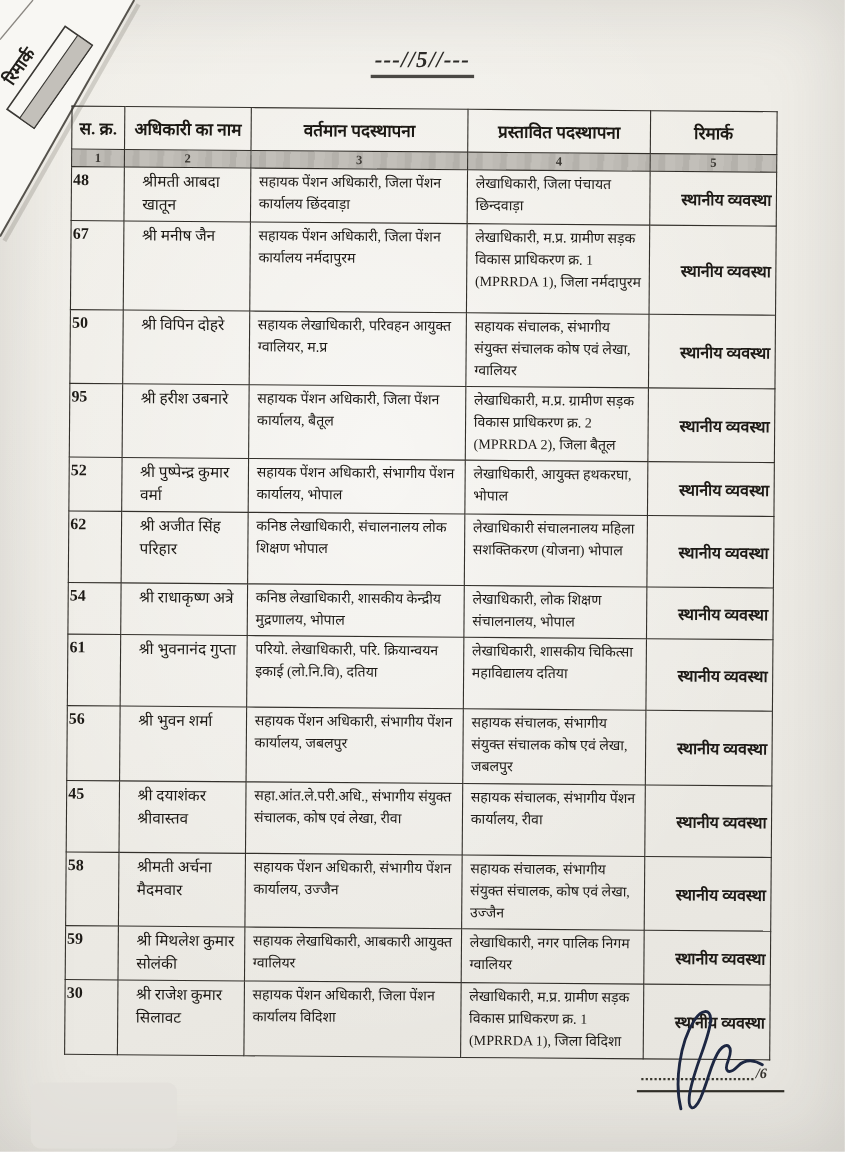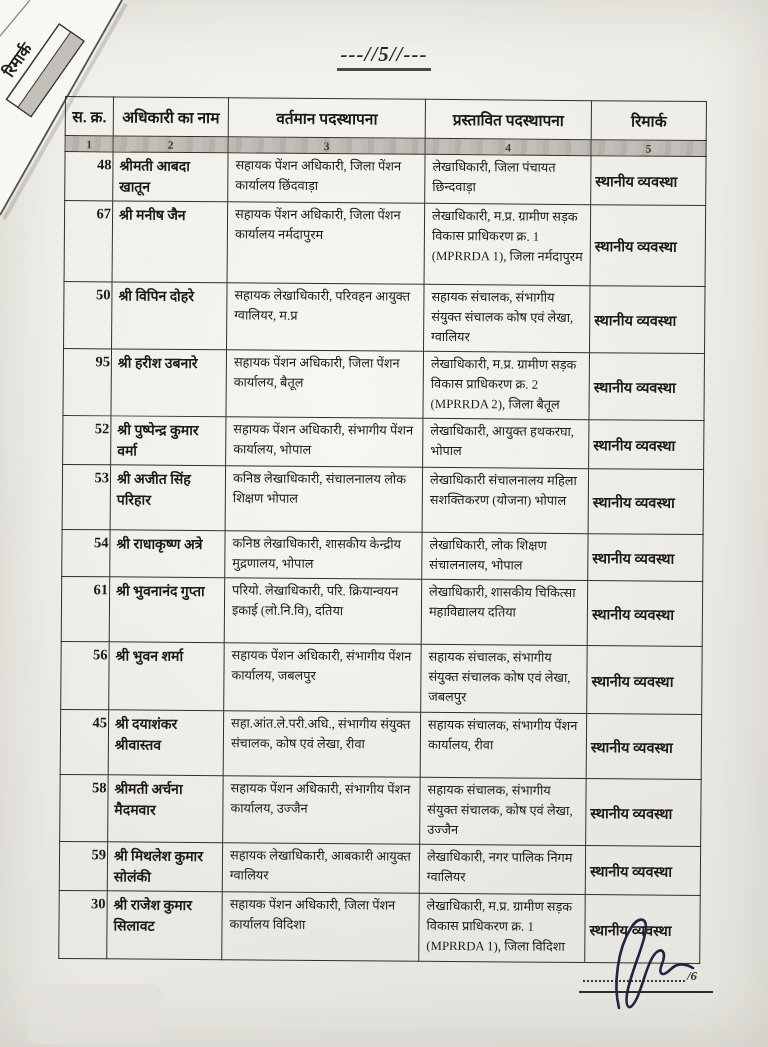--- a/index.html
+++ b/index.html
@@ -23,24 +23,24 @@
   .table-wrap{position:absolute;left:65px;top:96px;z-index:2;
     transform:rotate(.45deg);transform-origin:0 0;}
   table{border-collapse:collapse;table-layout:fixed;width:641px;background:transparent;}
   col.c1{width:48px;}col.c2{width:115px;}col.c3{width:197px;}col.c4{width:166px;}col.c5{width:115px;}
   th,td{border:1.6px solid #33302b;overflow:hidden;}
   thead th{font-size:15.5px;font-weight:bold;padding:4px 2px;text-align:center;
     vertical-align:middle;height:30px;color:#1c1914;}
   tr.numrow td{height:15px;text-align:center;font-size:11.5px;font-weight:bold;
     color:#3d3a35;padding:0;
     background:repeating-linear-gradient(93deg,#bdbab4 0 7px,#b4b1ab 7px 13px,#c2bfb9 13px 22px);}
-  td.sno{text-align:right;vertical-align:top;font-size:14.5px;font-weight:bold;padding-top:4px;}
-  td.name{font-weight:bold;font-size:14px;vertical-align:top;padding:3px 4px 3px 6px;line-height:1.5;}
+  td.sno{text-align:left;vertical-align:top;font-size:14.5px;font-weight:bold;padding-top:4px;}
+  td.name{font-weight:normal;font-size:14px;vertical-align:top;padding:3px 4px 3px 16px;line-height:1.5;}
   td.cur,td.prop{font-size:12.8px;vertical-align:top;padding:3px 5px 3px 7px;line-height:1.55;}
-  td.remark{text-align:left;vertical-align:middle;font-weight:600;font-size:14.5px;padding:2px 4px;}
+  td.remark{text-align:right;vertical-align:middle;font-weight:600;font-size:14.5px;padding:2px 4px;}
   
   .sign-block{position:absolute;left:575px;top:912px;width:150px;height:110px;z-index:4;}
   .sig-dots{position:absolute;left:8px;top:68px;width:102px;border-bottom:2.4px dotted #3a382f;}
   .page-ref{position:absolute;left:112px;top:56px;font-size:13px;font-weight:bold;
     font-style:italic;color:#33302b;}
   .sig-solid{position:absolute;left:4px;top:79px;width:134px;border-bottom:2px solid #2f2d26;}
   .sig-svg{position:absolute;left:26px;top:0;}
   .corner-blob{position:absolute;left:28px;top:984px;width:133px;height:60px;
     background:#e2e0db;border-radius:9px;opacity:.8;z-index:1;}
 </style>
@@ -120,21 +120,21 @@
           <td class="remark">स्थानीय व्यवस्था</td>
         </tr>
         <tr style="height: 48px;">
           <td class="sno">52</td>
           <td class="name">श्री पुष्पेन्द्र कुमार वर्मा</td>
           <td class="cur">सहायक पेंशन अधिकारी, संभागीय पेंशन कार्यालय, भोपाल</td>
           <td class="prop">लेखाधिकारी, आयुक्त हथकरघा, भोपाल</td>
           <td class="remark">स्थानीय व्यवस्था</td>
         </tr>
         <tr style="height: 65px;">
-          <td class="sno">53</td>
+          <td class="sno">62</td>
           <td class="name">श्री अजीत सिंह परिहार</td>
           <td class="cur">कनिष्ठ लेखाधिकारी, संचालनालय लोक शिक्षण भोपाल</td>
           <td class="prop">लेखाधिकारी संचालनालय महिला सशक्तिकरण (योजना) भोपाल</td>
           <td class="remark">स्थानीय व्यवस्था</td>
         </tr>
         <tr style="height: 47px;">
           <td class="sno">54</td>
           <td class="name">श्री राधाकृष्ण अत्रे</td>
           <td class="cur">कनिष्ठ लेखाधिकारी, शासकीय केन्द्रीय मुद्रणालय, भोपाल</td>
           <td class="prop">लेखाधिकारी, लोक शिक्षण संचालनालय, भोपाल</td>

